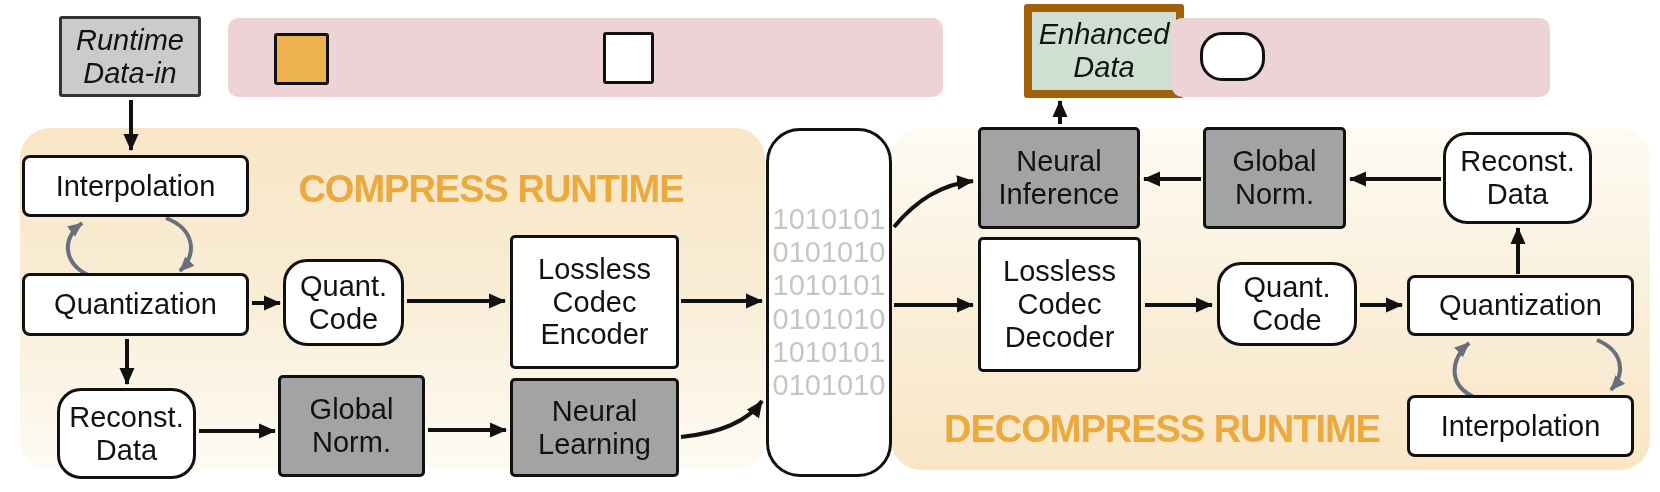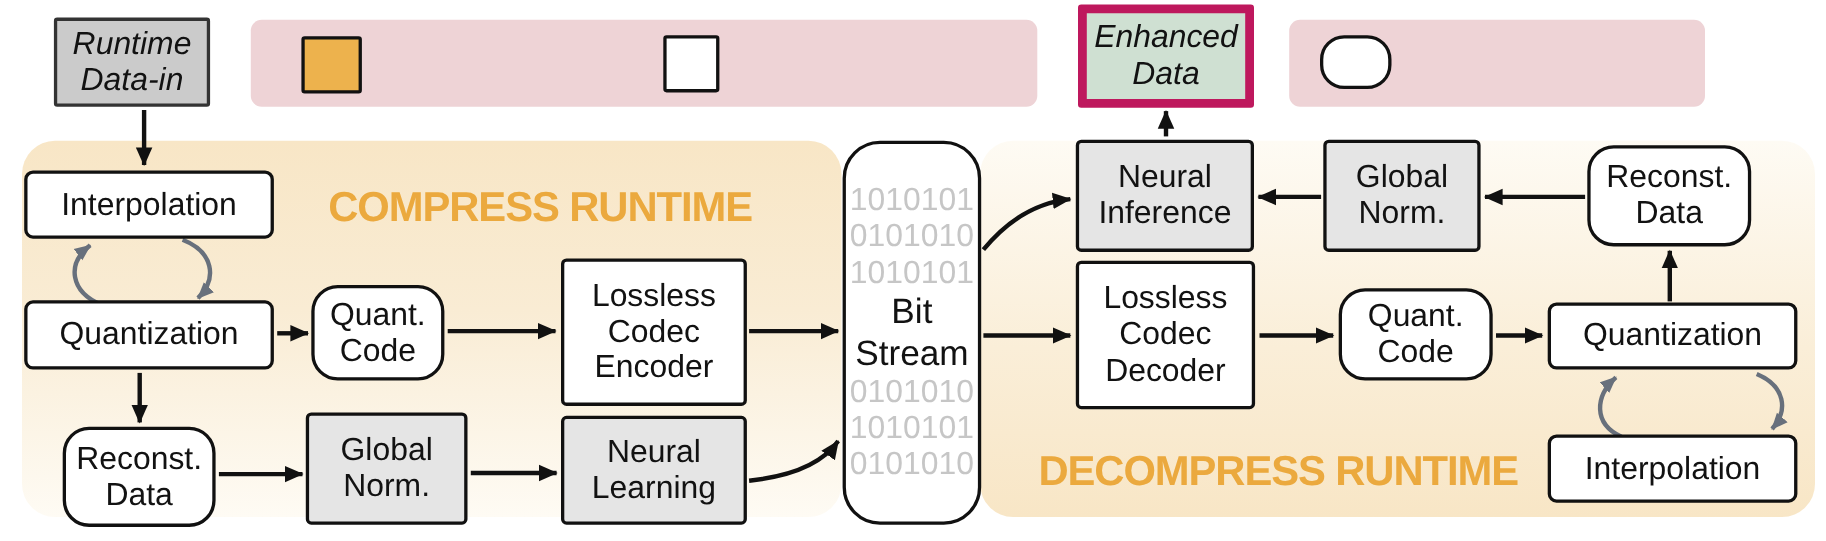--- a/index.html
+++ b/index.html
@@ -12,24 +12,24 @@
     background:linear-gradient(180deg,#f8e6c6 0%,#f9ecd4 45%,#fefbf4 100%);}
   #decompress-bg{left:891px;top:128px;width:759px;height:342px;
     background:linear-gradient(180deg,#fefbf4 0%,#faeed8 55%,#f8e6c6 100%);}
   #arrow-layer{position:absolute;left:0;top:0;z-index:1;pointer-events:none;}
   .node{
     position:absolute;z-index:2;display:flex;align-items:center;justify-content:center;
     text-align:center;background:#fff;border:3.5px solid #111;border-radius:8px;
     font-size:29px;line-height:1.13;white-space:pre-line;color:#121212;
   }
   .data{border-radius:24px;}
-  .orange{background:#e5e5e5;border-radius:5px;}
+  .orange{background:#a3a3a3;border-radius:5px;}
   .sharp{border-radius:5px;}
   .graybox{background:#cbcbcb;border-color:#333;border-radius:3px;font-style:italic;}
-  .enhanced{background:#cfe0d2;border:8px solid #be185d;border-radius:3px;font-style:italic;}
+  .enhanced{background:#cfe0d2;border:8px solid #a16207;border-radius:3px;font-style:italic;margin-left:44px;}
   .banner{position:absolute;z-index:2;background:#eed3d6;border-radius:10px;}
   .swatch{position:absolute;z-index:3;border:3.5px solid #111;background:#fff;}
   .legend-label{
     position:absolute;z-index:3;font-size:30px;display:flex;align-items:center;height:50px;
     white-space:nowrap;
   }
   .hdr{
     position:absolute;z-index:2;font-weight:bold;font-size:38px;letter-spacing:-1px;
     color:#eba93e;text-align:center;white-space:nowrap;
   }
@@ -73,21 +73,21 @@
       <path d="M1060,124 L1060,101" marker-end="url(#ab)"></path>
     </g>
     <g stroke="#68707c" stroke-width="4" fill="none">
       <path d="M92,277 C64,265 60,240 82,223" marker-end="url(#ag)"></path>
       <path d="M166,218 C194,229 198,253 180,271" marker-end="url(#ag)"></path>
       <path d="M1474,397 C1448,385 1450,360 1469,343" marker-end="url(#ag)"></path>
       <path d="M1597,340 C1623,351 1626,373 1611,390" marker-end="url(#ag)"></path>
     </g>
   </svg>
 
-  <div class="node graybox" style="left:49px;top:16px;width:136px;height:75px">Runtime
+  <div class="node graybox" style="left:59px;top:16px;width:136px;height:75px">Runtime
 Data-in</div>
 
   <div class="banner" style="left:228px;top:18px;width:715px;height:79px"></div>
   <div class="swatch" style="left:274px;top:33px;width:49px;height:46px;border-radius:3px;background:#edb24d"></div>
   <div class="swatch" style="left:603px;top:32px;width:45px;height:46px;border-radius:3px"></div>
 
   <div class="node enhanced" style="left:980px;top:4px;width:144px;height:78px">Enhanced
 Data</div>
 
   <div class="banner" style="left:1172px;top:18px;width:378px;height:79px"></div>
@@ -107,22 +107,20 @@
 Data</div>
   <div class="node orange" style="left:278px;top:375px;width:141px;height:96px">Global
 Norm.</div>
   <div class="node orange" style="left:510px;top:378px;width:163px;height:93px">Neural
 Learning</div>
 
   <div class="node" id="bit-stream" style="left:766px;top:128px;width:120px;height:343px">
     <div class="bits">1010101
 0101010
 1010101</div>
-    <div class="bits-label">Bit
-Stream</div>
     <div class="bits">0101010
 1010101
 0101010</div>
   </div>
 
   <div class="node orange" style="left:978px;top:127px;width:156px;height:96px">Neural
 Inference</div>
   <div class="node orange" style="left:1203px;top:127px;width:137px;height:96px">Global
 Norm.</div>
   <div class="node data" style="left:1443px;top:132px;width:143px;height:86px">Reconst.

